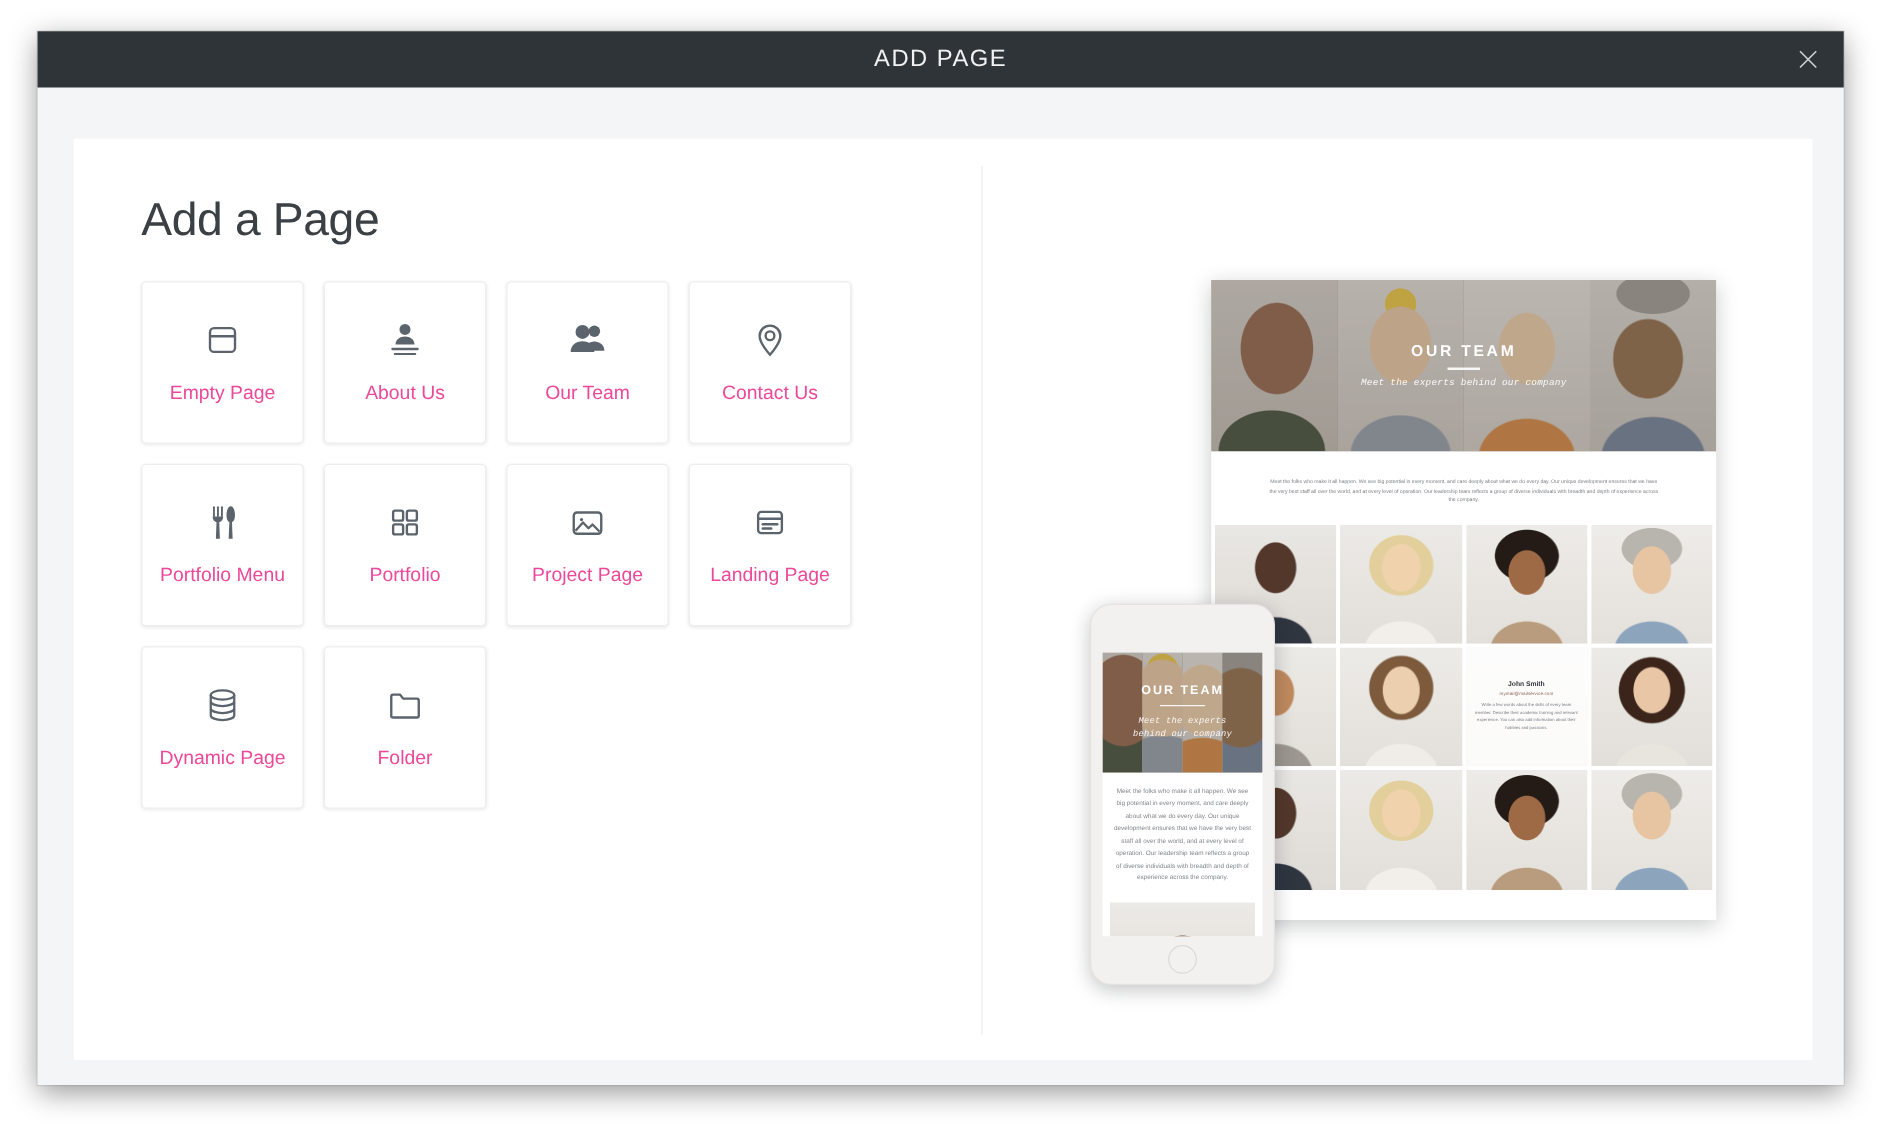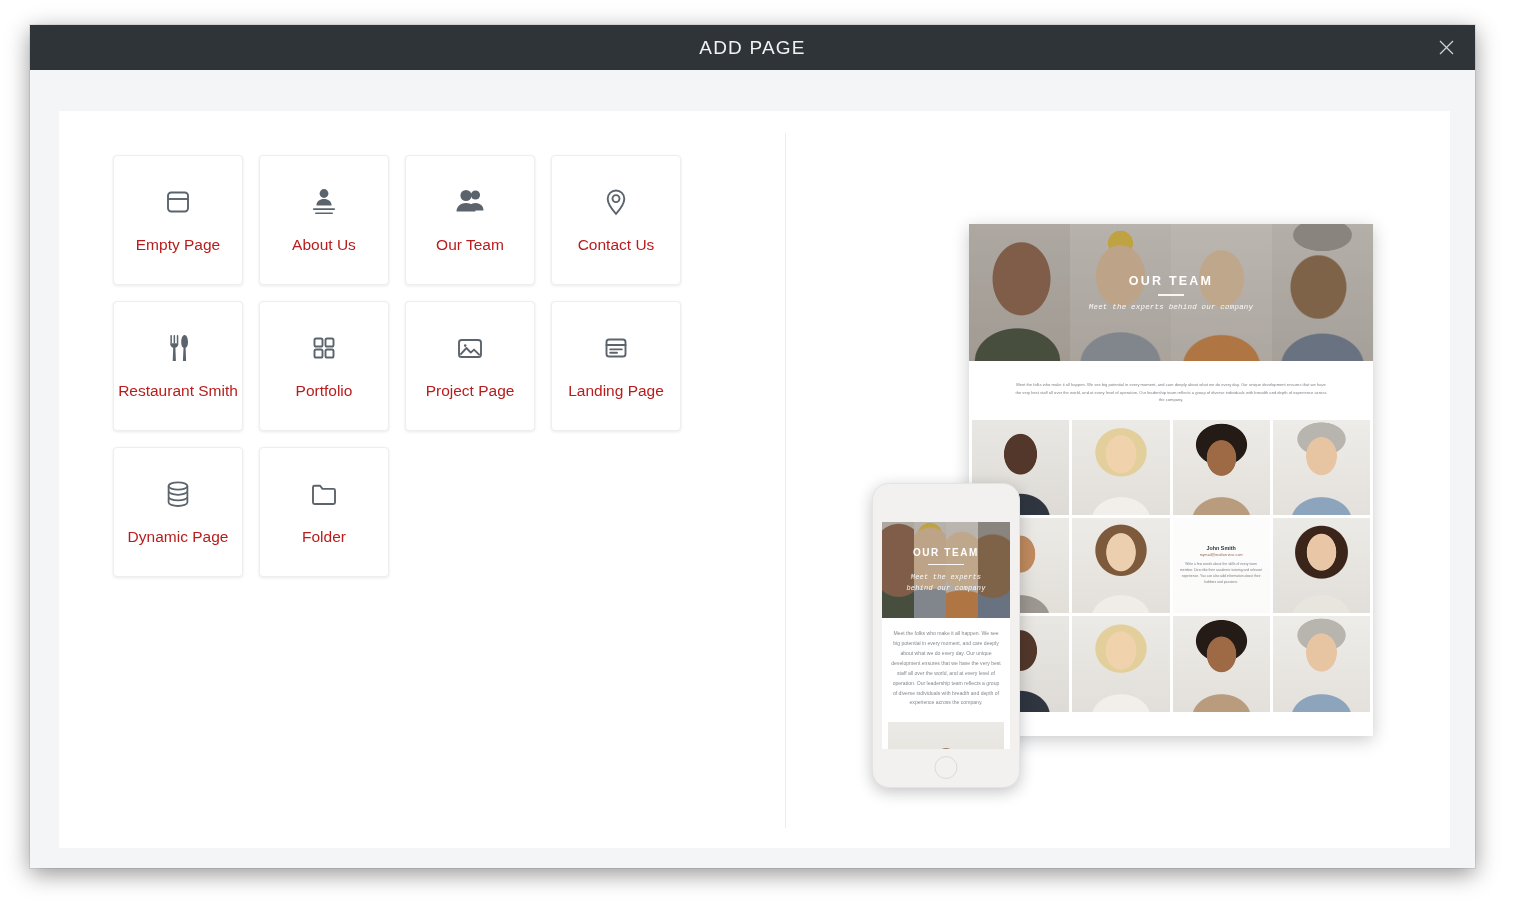--- a/index.html
+++ b/index.html
@@ -90,21 +90,21 @@
   }
   .ptype-icon {
     height: 44px;
     display: flex; align-items: center; justify-content: center;
     color: #5b646c;
   }
   .ptype-icon svg { display: block; }
   .ptype-label {
     margin-top: 12px;
     font-size: 15.5px;
-    color: #b91c1c;
+    color: #ec4899;
     white-space: nowrap;
     font-weight: 400;
   }
 
   
   .preview-wrap { position: absolute; inset: 0; }
 
   
   .desktop-mock {
     position: absolute;
@@ -255,20 +255,21 @@
         <svg width="19" height="19" viewBox="0 0 19 19" fill="none" stroke="#cfd3d6" stroke-width="1.3">
           <line x1="3" y1="3" x2="16" y2="16"></line>
             <line x1="16" y1="3" x2="3" y2="16"></line>
         </svg>
       </div>
     </div>
 
     <div class="modal-body">
 
       <div class="left-pane">
+        <div class="page-title">Add a Page</div>
 
         <div class="card-grid">
 
           <div class="ptype-card">
             <div class="ptype-icon">
               <svg width="34" height="34" viewBox="0 0 34 34" fill="none" stroke="#5b646c" stroke-width="1.9">
                 <rect x="7" y="7.5" width="20" height="19" rx="3.2"></rect>
                 <line x1="7" y1="14" x2="27" y2="14"></line>
               </svg>
             </div>
@@ -314,21 +315,21 @@
           <div class="ptype-card">
             <div class="ptype-icon">
               <svg width="32" height="36" viewBox="0 0 32 36" fill="#5b646c">
                 <rect x="8.4" y="5" width="1.5" height="8.5" rx="0.7"></rect>
                 <rect x="11.6" y="5" width="1.5" height="8.5" rx="0.7"></rect>
                 <rect x="14.8" y="5" width="1.5" height="8.5" rx="0.7"></rect>
                 <path d="M8.1 13.2h8.4c0 2.6-1.4 4.2-3.1 4.6l.5 13.1h-3.2l.5-13.1c-1.7-.4-3.1-2-3.1-4.6z"></path>
                 <path d="M22.6 5c2.1 0 3.4 3.4 3.4 7.2 0 3-1 5-2.4 5.6l.5 13.1h-3.2l.6-13.1c-1.4-.6-2.3-2.6-2.3-5.6C19.2 8.4 20.5 5 22.6 5z"></path>
               </svg>
             </div>
-            <div class="ptype-label">Restaurant Smith</div>
+            <div class="ptype-label">Portfolio Menu</div>
           </div>
 
           <div class="ptype-card">
             <div class="ptype-icon">
               <svg width="34" height="34" viewBox="0 0 34 34" fill="none" stroke="#5b646c" stroke-width="1.9">
                 <rect x="7.5" y="7.5" width="8" height="8" rx="1.6"></rect>
                 <rect x="18.5" y="7.5" width="8" height="8" rx="1.6"></rect>
                 <rect x="7.5" y="18.5" width="8" height="8" rx="1.6"></rect>
                 <rect x="18.5" y="18.5" width="8" height="8" rx="1.6"></rect>
               </svg>

